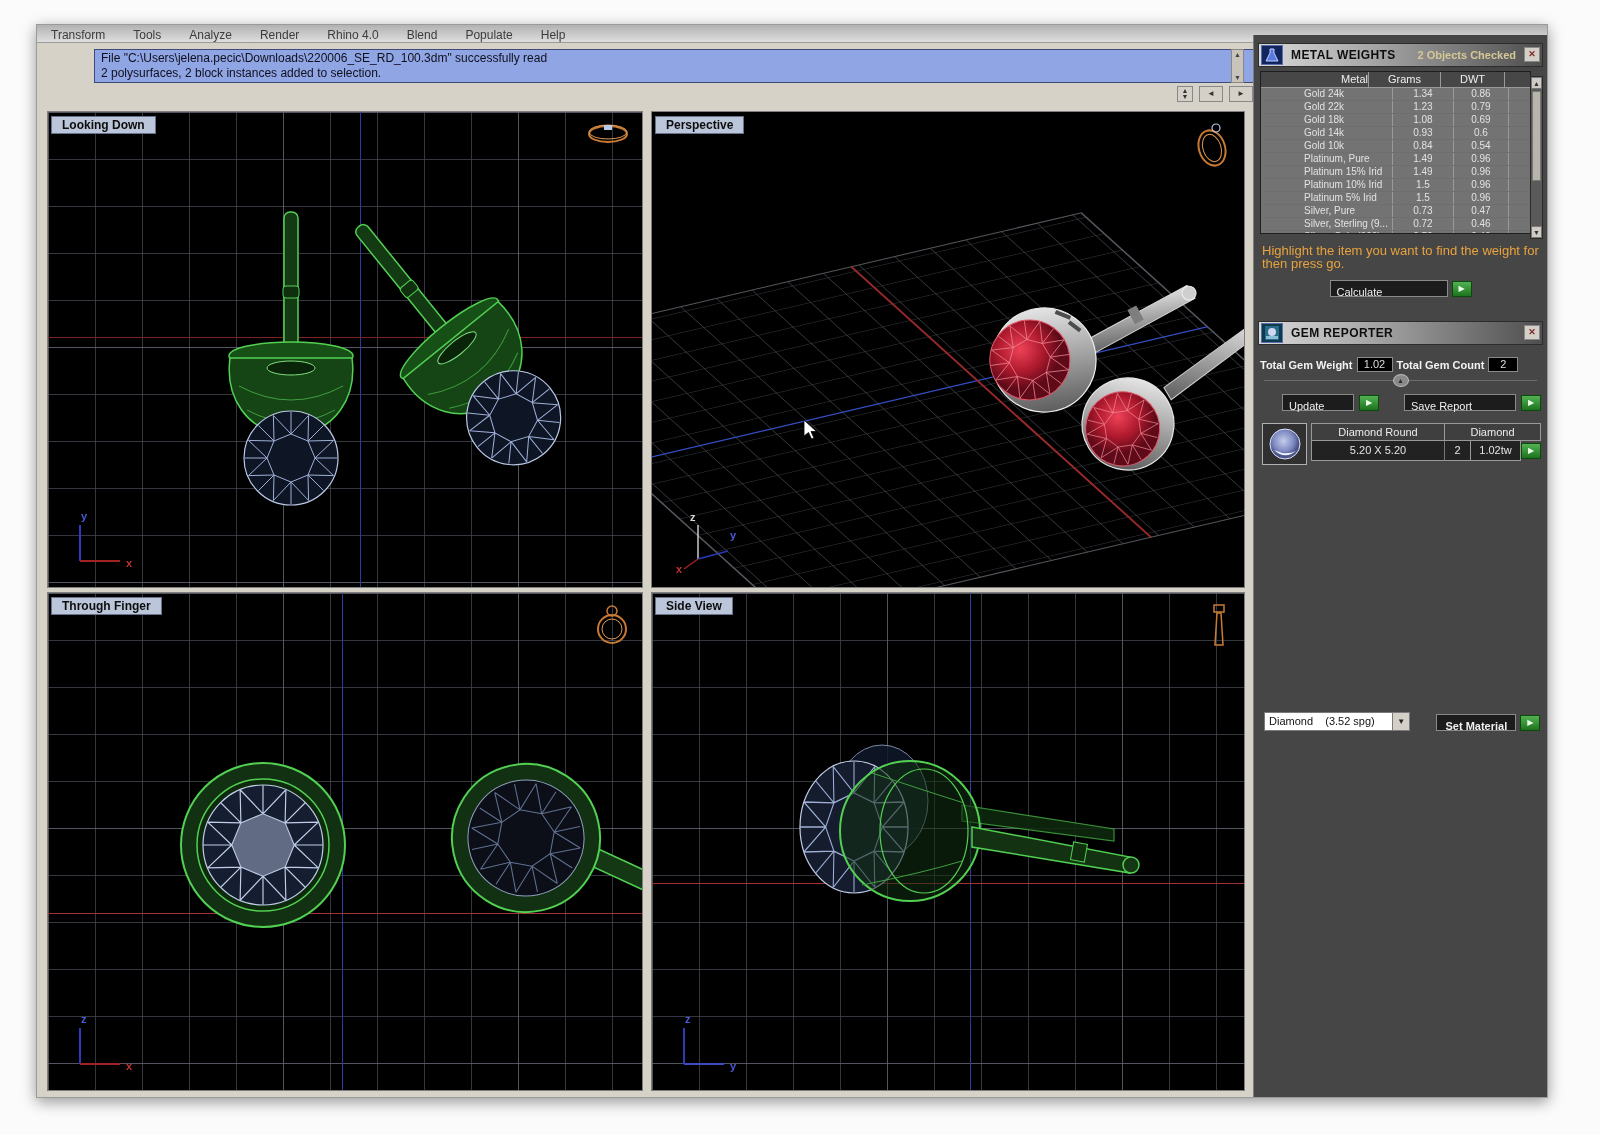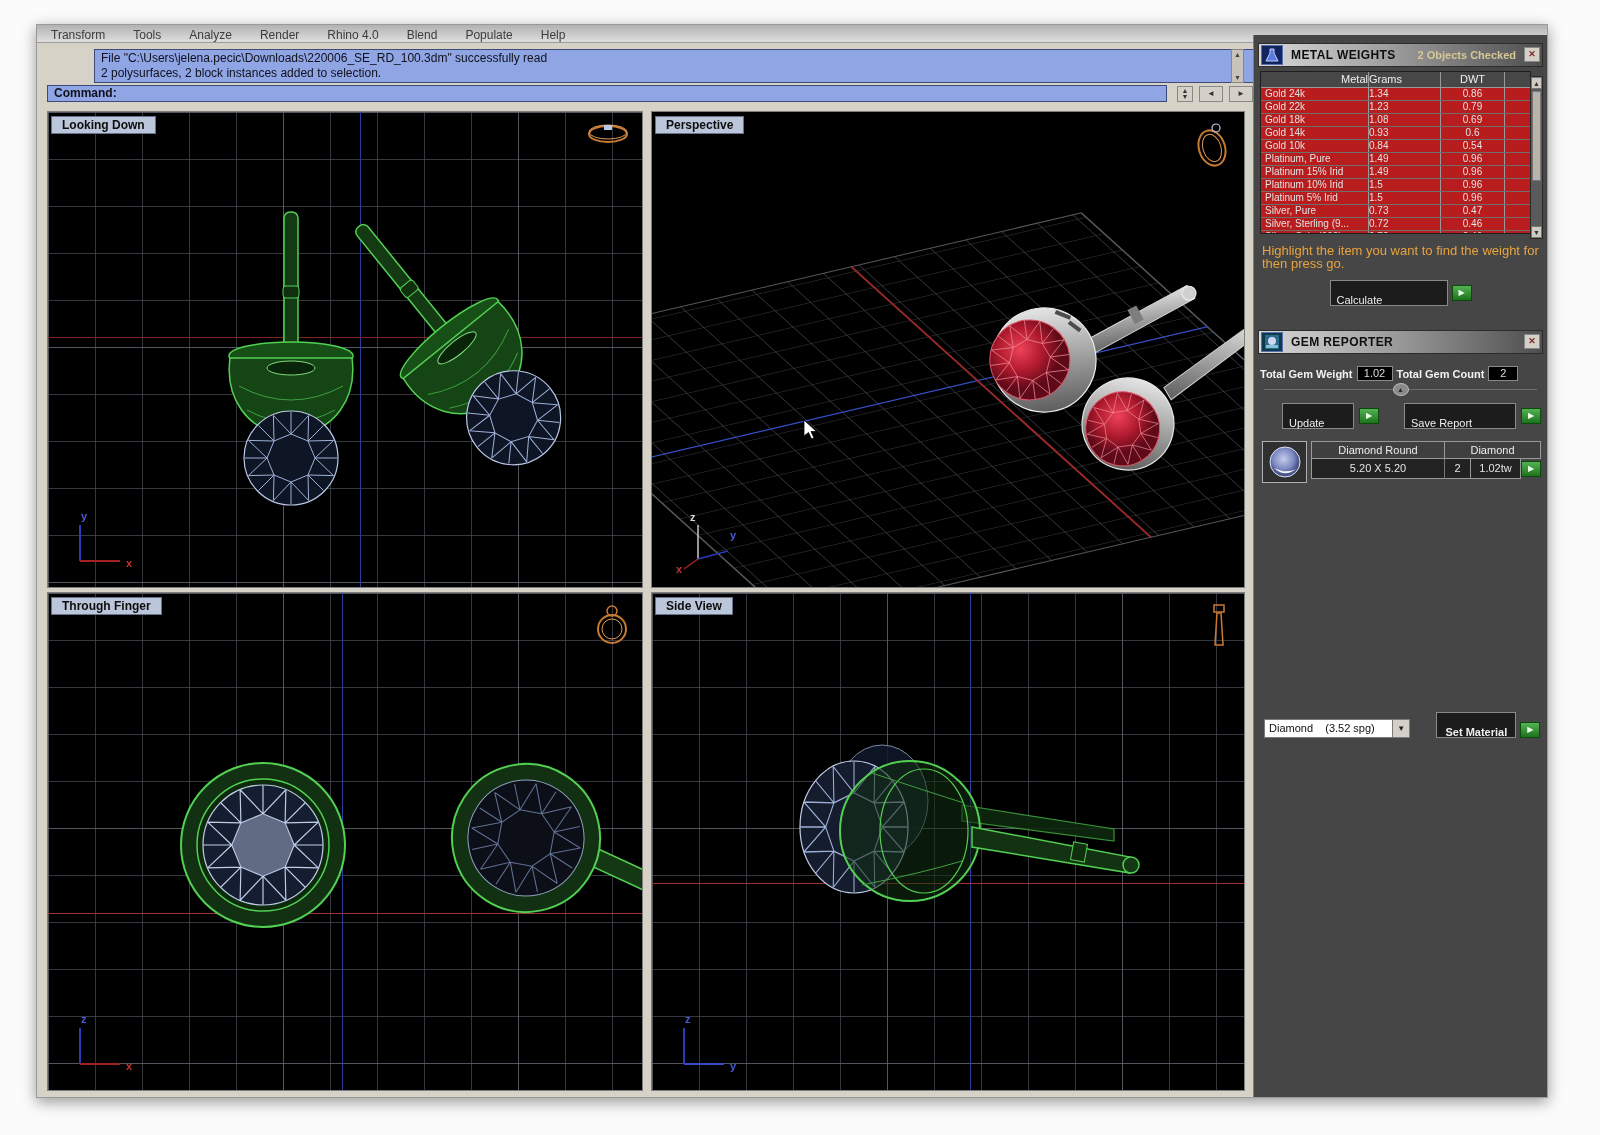--- a/index.html
+++ b/index.html
@@ -65,30 +65,30 @@
   .sec-title { font-weight:bold; font-size:12px; color:#0e0e0e; padding-left:6px; letter-spacing:.4px; }
   .sec-status { margin-left:auto; padding-right:26px; font-weight:bold; font-size:11px; color:#d6c896; }
   .xbtn { position:absolute; right:2px; top:3px; width:16px; height:15px; background:#d4d0c8; border:1px solid #888;
     font-size:9px; line-height:13px; text-align:center; color:#7c2a2a; font-weight:bold; }
 
   
   .mw-table { position:relative; margin:4px 4px 0 6px; width:271px; height:163px; overflow:hidden;
     border:1px solid #1e1e1e; background:#000; }
   .mw-hrow { display:flex; height:16px; background:#474747; border-bottom:1px solid #999; }
   .mw-hcell { font-size:11px; color:#efefef; text-align:center; line-height:15px; border-right:1px solid #999; }
-  .mw-row { display:flex; height:13px; background:#b91c1c; border-bottom:1px solid #6e6e6e; }
+  .mw-row { display:flex; height:13px; background:#737373; border-bottom:1px solid #6e6e6e;padding-left:39px; }
   .mw-cell { font-size:10px; color:#e2e2e2; line-height:12px; border-right:1px solid #9a9a9a; white-space:nowrap; overflow:hidden; }
-  .c0 { width:108px; padding-left:4px; } .c1 { width:72px; text-align:left; } .c2 { width:64px; text-align:center; } .c3 { width:25px; border-right:none; }
+  .c0 { width:108px; padding-left:4px; } .c1 { width:72px; text-align:center; } .c2 { width:64px; text-align:center; } .c3 { width:25px; border-right:none; }
   .mw-scroll { position:absolute; right:4px; top:41px; width:13px; height:163px; background:#5a5a5a; border:1px solid #2a2a2a; }
   .mw-scroll .sb { position:absolute; left:0; right:0; height:12px; background:#cfcbc3; border:1px solid #777; font-size:7px; color:#333; text-align:center; line-height:11px; }
   .mw-thumb { position:absolute; left:1px; right:1px; top:14px; height:90px; background:#b8b4ac; border:1px solid #777; }
 
   .instruction { margin:10px 8px 0 8px; text-align:left; font-weight:normal; font-size:13px; line-height:13px; color:#e8a33d; }
   .calc-row { display:flex; justify-content:center; align-items:center; gap:4px; margin-top:10px; }
-  .inset-btn { background:#1c1c1c; border:1px solid #8a8a8a; color:#f0f0f0; font-size:11px; height:17px; line-height:15px; padding:12px 6px; }
+  .inset-btn { background:#1c1c1c; border:1px solid #8a8a8a; color:#f0f0f0; font-size:11px; height:17px; line-height:15px; padding:4px 6px; }
   .calc-box { width:118px; text-align:left; }
   .greenBtn { width:20px; height:16px; background:linear-gradient(#53b253,#1d731d); border:1px solid #0b4a0b;
     color:#eaffea; font-size:8px; line-height:14px; text-align:center; }
 
   
   .gr-totals { display:flex; align-items:center; margin:12px 6px 0 6px; gap:4px; }
   .gr-lab { font-weight:bold; font-size:11px; color:#f2f2f2; white-space:nowrap; }
   .gr-val { background:#000; border:1px solid #8a8a8a; color:#dcdcdc; font-size:11px; height:15px; line-height:13px; text-align:center; }
   .gw { width:36px; } .gc { width:30px; }
   .gr-divider { position:relative; margin:8px 10px 0 10px; border-top:1px solid #6e6e6e; height:8px; }
@@ -153,21 +153,20 @@
 <div class="stage">
   <div class="appwin">
 
     <div class="menubar"><span class="menu-item">Transform</span><span class="menu-item">Tools</span><span class="menu-item">Analyze</span><span class="menu-item">Render</span><span class="menu-item">Rhino 4.0</span><span class="menu-item">Blend</span><span class="menu-item">Populate</span><span class="menu-item">Help</span></div>
 
     <div class="cmdwrap">
       <div class="cmd-history">
         <div>File "C:\Users\jelena.pecic\Downloads\220006_SE_RD_100.3dm" successfully read</div>
         <div>2 polysurfaces, 2 block instances added to selection.</div>
       </div>
-      <div class="cmd-line">Command:</div>
       <div class="cmd-ctrl spinner">
           <span>▲</span>
           <span>▼</span>
         </div>
       <div class="cmd-ctrl arrow-left">◄</div>
       <div class="cmd-ctrl arrow-right">►</div>
       <div class="cmd-vscroll">
         <span class="up">▲</span>
         <span class="dn">▼</span>
       </div>

